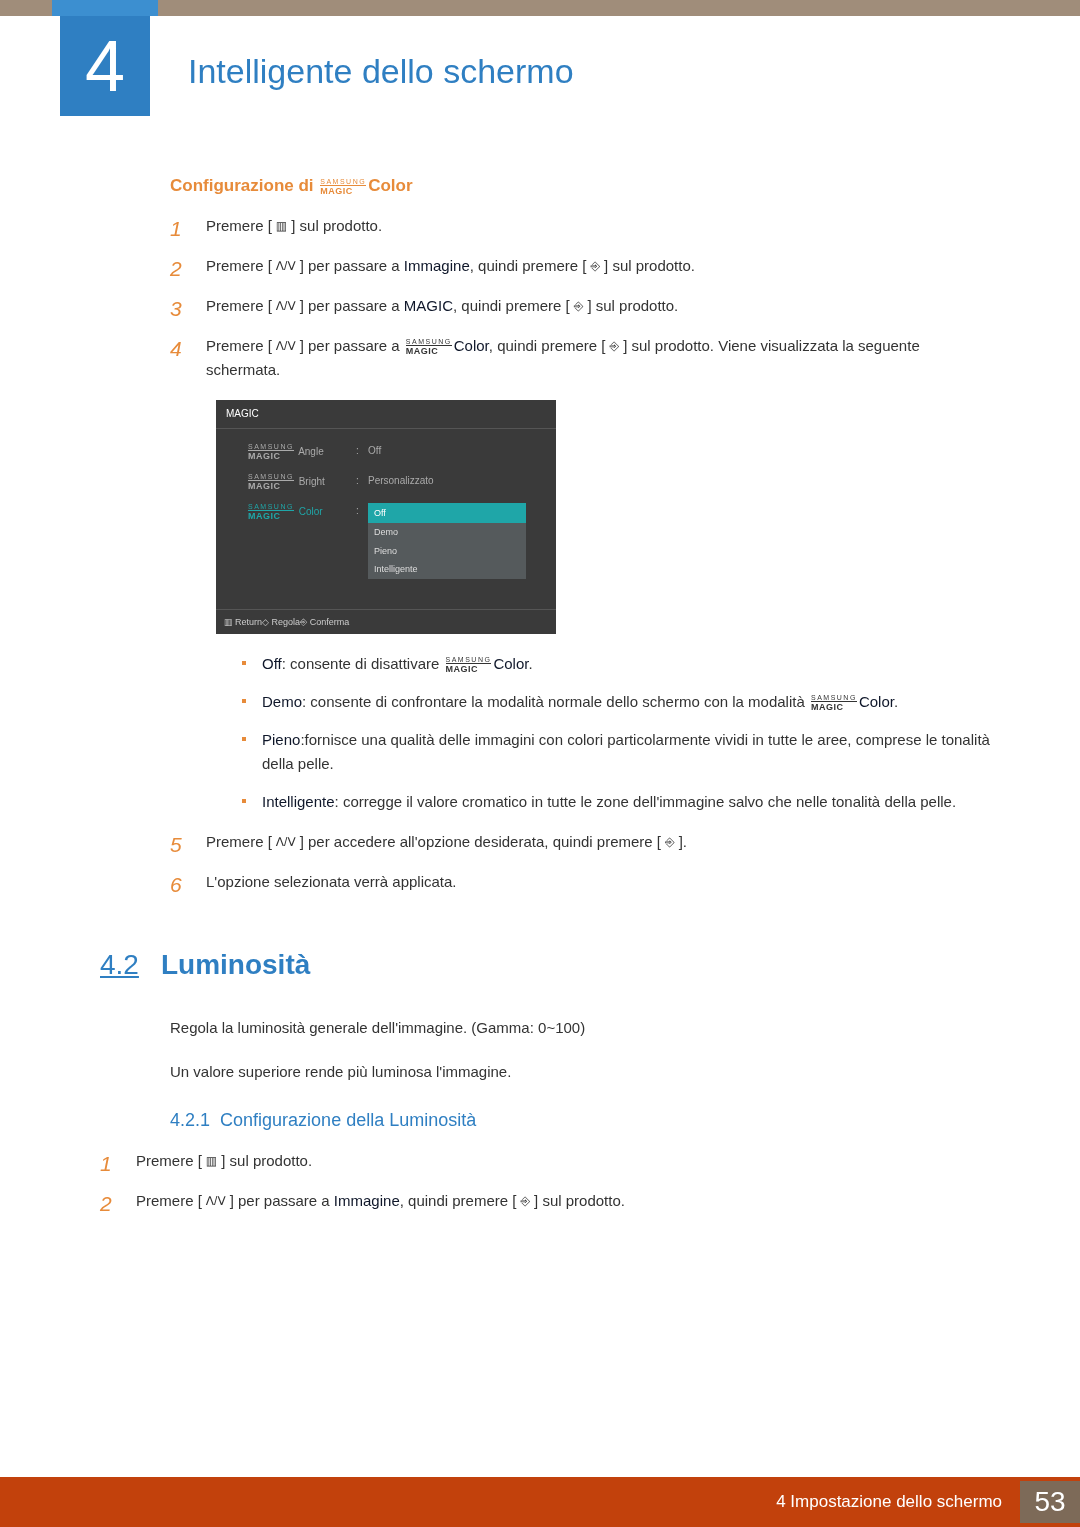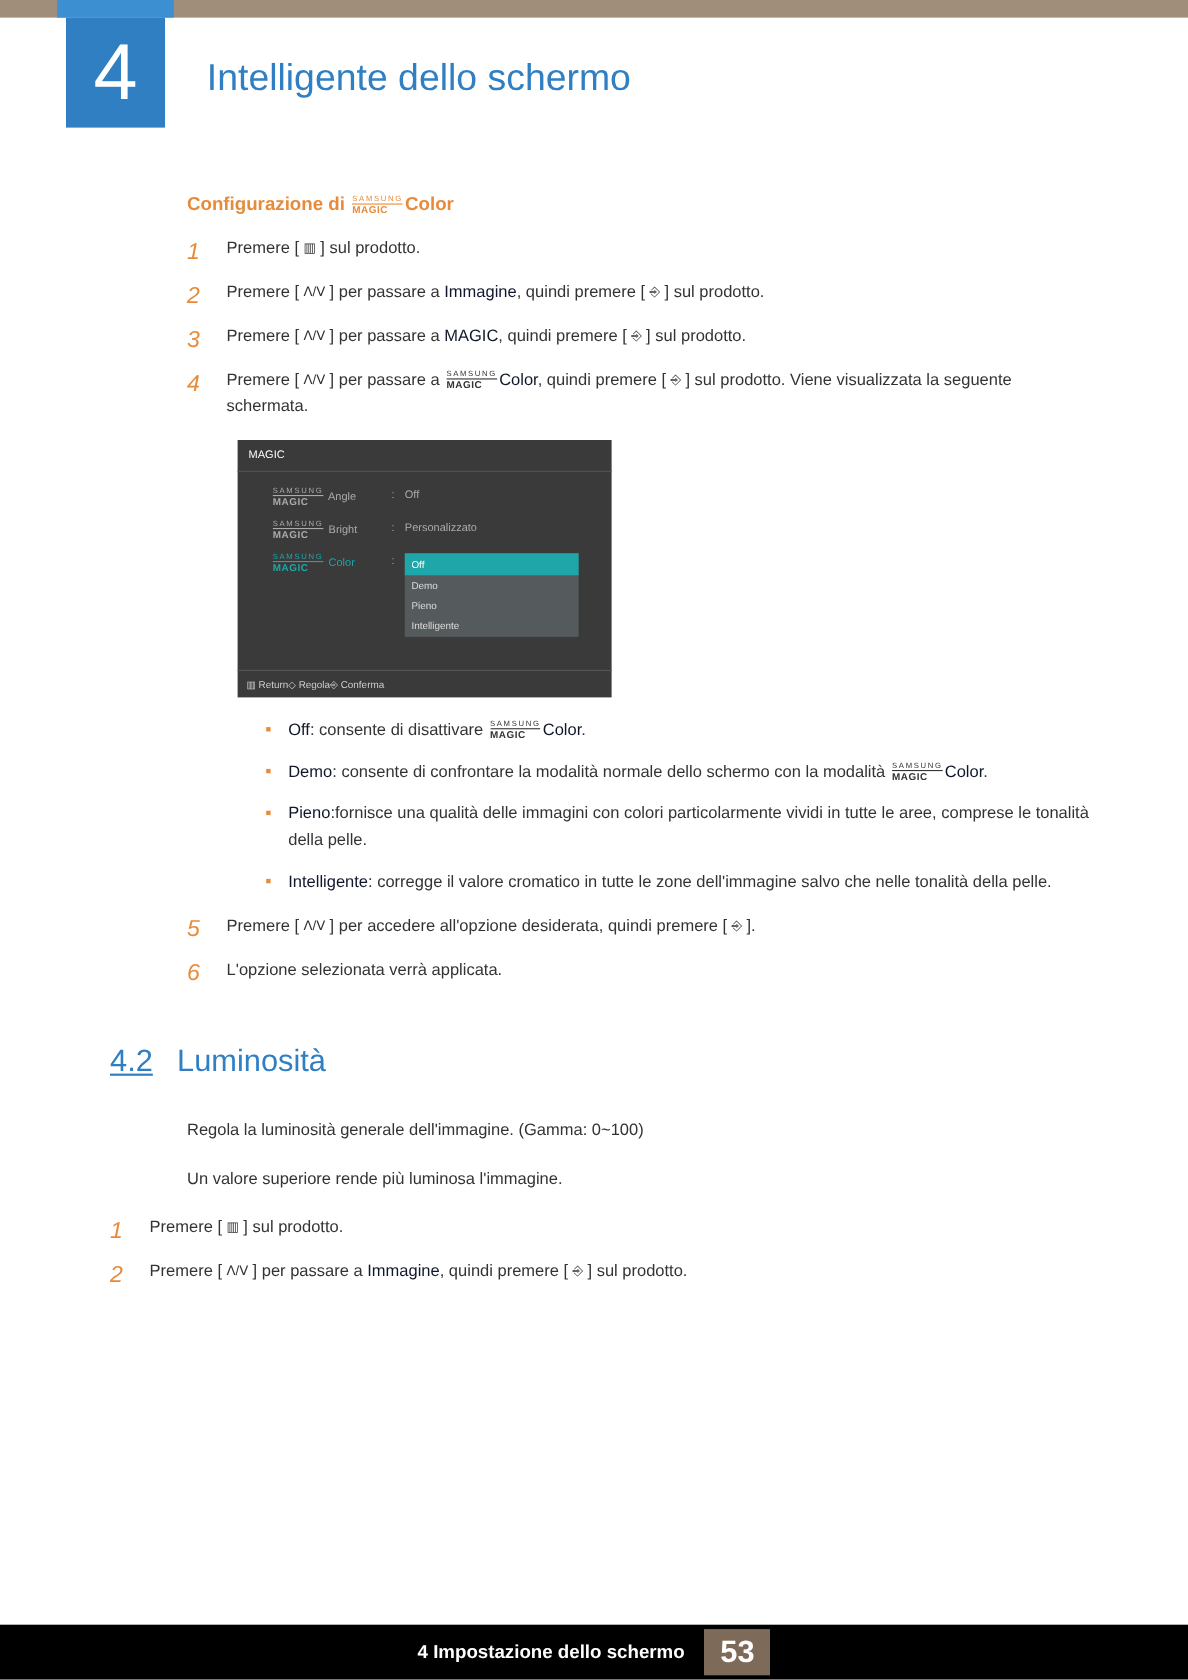--- a/index.html
+++ b/index.html
@@ -147,35 +147,34 @@
   ul.optlist > li::before {
     content: "";
     position: absolute;
     left: 0; top: 9px;
     width: 4px; height: 4px;
     background: #e78b3a;
   }
   .section-block { margin: 55px 90px 0 100px; }
   .section-row { display: flex; align-items: baseline; gap: 22px; margin-bottom: 35px; }
   .section-num { color: #2f7fc2; font-size: 28px; text-decoration: underline; }
-  .section-name { color: #2f7fc2; font-size: 28px; }
+  .section-name { color: #2f7fc2; font-size: 28px; font-weight: bold; }
   .section-body p { margin-left: 70px; margin-bottom: 20px; font-size: 15px; line-height: 1.6; }
   .subsub { color: #2f7fc2; font-size: 18px; margin-left: 70px; margin-bottom: 18px; margin-top: 26px; font-weight: 400; }
   .substeps { margin-left: 70px; }
   .footer {
     position: absolute;
     bottom: 0; left: 0; right: 0;
     height: 50px;
-    background: #000000;
-    display: flex;
-    justify-content: center;
+    background: #c2410c;
+    display: flex;
+    justify-content: flex-end;
     align-items: center;
     color: #fff;
     font-size: 17px;
-    font-weight: bold;
   }
   .footer .pagenum {
     background: #7d6a58;
     width: 60px;
     height: 42px;
     display: flex;
     align-items: center;
     justify-content: center;
     font-size: 28px;
     margin-left: 18px;
@@ -270,20 +269,23 @@
 </div>
 
 <div class="section-block">
   <div class="section-row">
     <span class="section-num">4.2</span>
     <span class="section-name">Luminosità</span>
   </div>
   <div class="section-body">
     <p>Regola la luminosità generale dell'immagine. (Gamma: 0~100)</p>
     <p>Un valore superiore rende più luminosa l'immagine.</p>
+    <div class="subsub">
+      <span>4.2.1</span>&nbsp;&nbsp;<span>Configurazione della Luminosità</span>
+    </div>
     <ol class="steps substeps">
       <li>
         <span>Premere [</span><span class="icon-box">▥</span><span>] sul prodotto.</span>
       </li>
       <li>
         <span>Premere [</span><span class="icon-box">ᐱ/ᐯ</span><span>] per passare a </span><span class="orange">Immagine</span><span>, quindi premere [</span><span class="icon-box">⎆</span><span>] sul prodotto.</span>
       </li>
     </ol>
   </div>
 </div>

